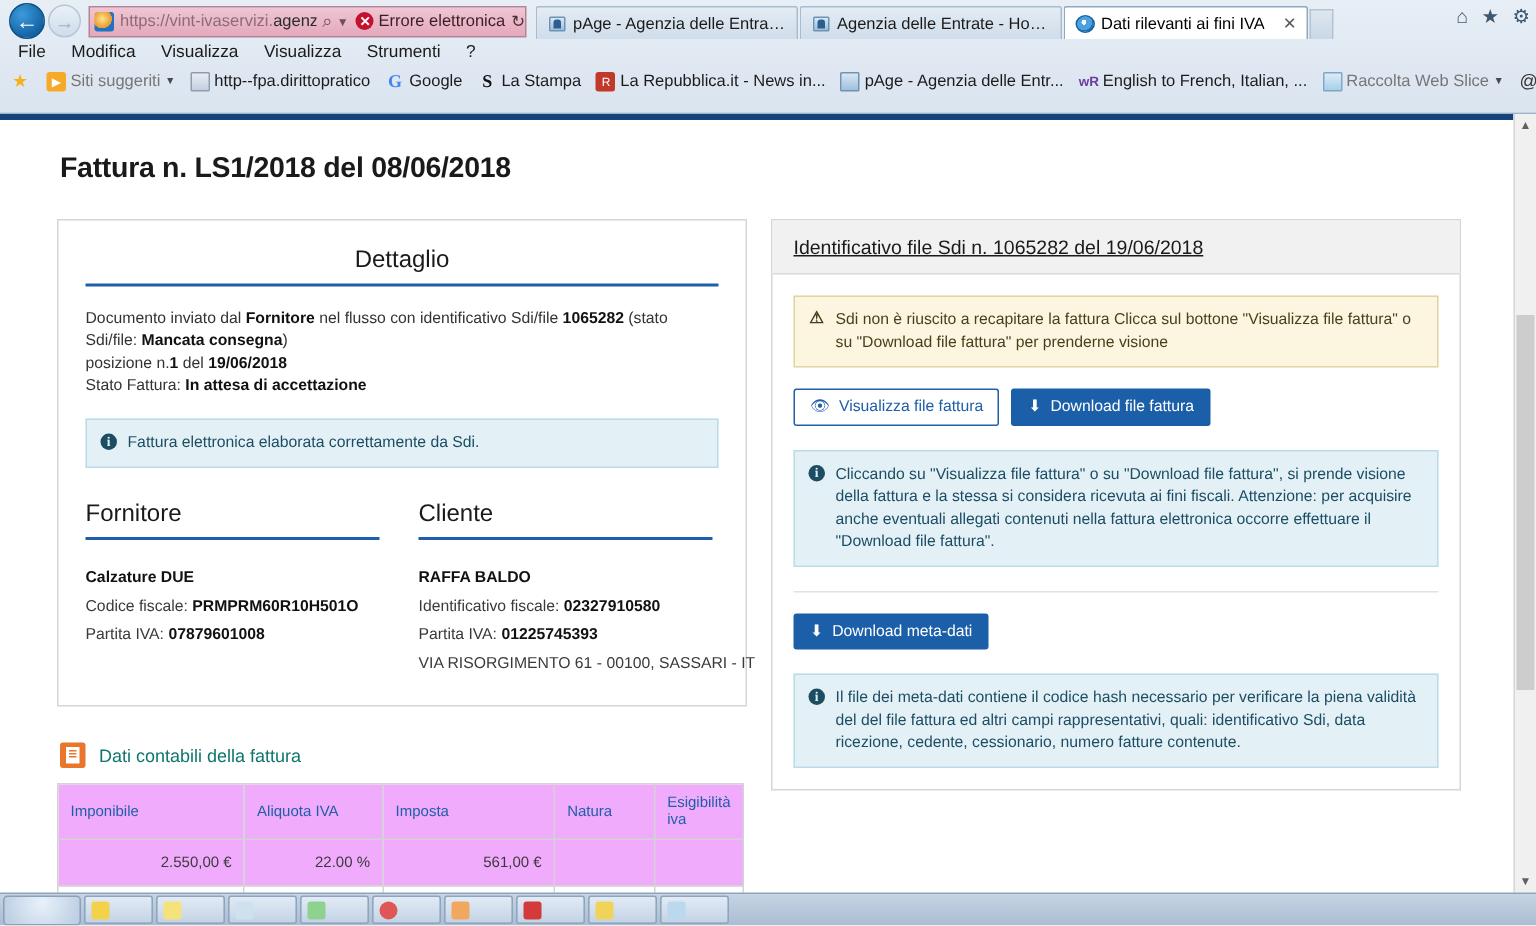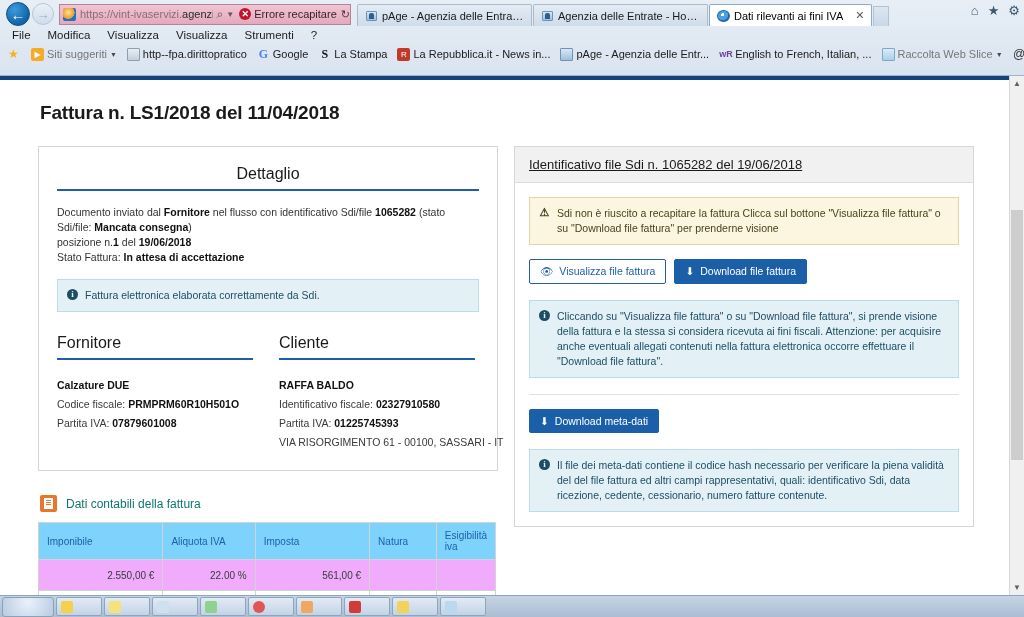--- a/index.html
+++ b/index.html
@@ -327,21 +327,21 @@
   }
   .dati-title { font-size: 12px; color: #0f766e; }
 
   table.contabili {
     border-collapse: collapse;
     width: 458px;
     font-size: 10px;
   }
   table.contabili th {
     border: 1px solid #d3d3d3;
-    background: #7dd3fc;
+    background: #f0abfc;
     color: #1f5fa9;
     font-weight: normal;
     text-align: left;
     padding: 7px 8px;
     height: 16px;
     margin-top: 20px;
   }
   table.contabili td {
     border: 1px solid #d3d3d3;
     padding: 7px 8px;
@@ -447,21 +447,21 @@
     <div class="nav-back">←</div>
     <div class="nav-fwd">→</div>
 
     <div class="addressbar">
       <div class="addr-favicon"></div>
       <div class="addr-url"><span class="dim">https://vint-ivaservizi.</span><span class="strong">agenziaentrat...</span></div>
       <div class="addr-search">⌕</div>
       <div class="addr-caret">▼</div>
       <div class="cert-err">
         <span class="cert-x">✕</span>
-        <span>Errore recapitare</span>
+        <span>Errore elettronica</span>
       </div>
       <div class="addr-refresh">↻</div>
     </div>
 
     <div class="tabs">
       <div class="tab">
         <span class="tab-ico ae"></span>
         <span class="tab-label">pAge - Agenzia delle Entrate H...</span>
       </div>
       <div class="tab">
@@ -533,21 +533,21 @@
 
     </span>
   </div>
 </div>
 
 <div class="page-wrap">
   <div class="page-topline"></div>
 
   <div class="page-body">
 
-    <div class="page-title">Fattura n. LS1/2018 del 11/04/2018</div>
+    <div class="page-title">Fattura n. LS1/2018 del 08/06/2018</div>
 
     <div class="columns">
 
       <div class="col-left">
 
         <div class="card">
           <div class="card-left-inner">
             <div class="sec-title">Dettaglio</div>
 
             <div class="detail-text">

